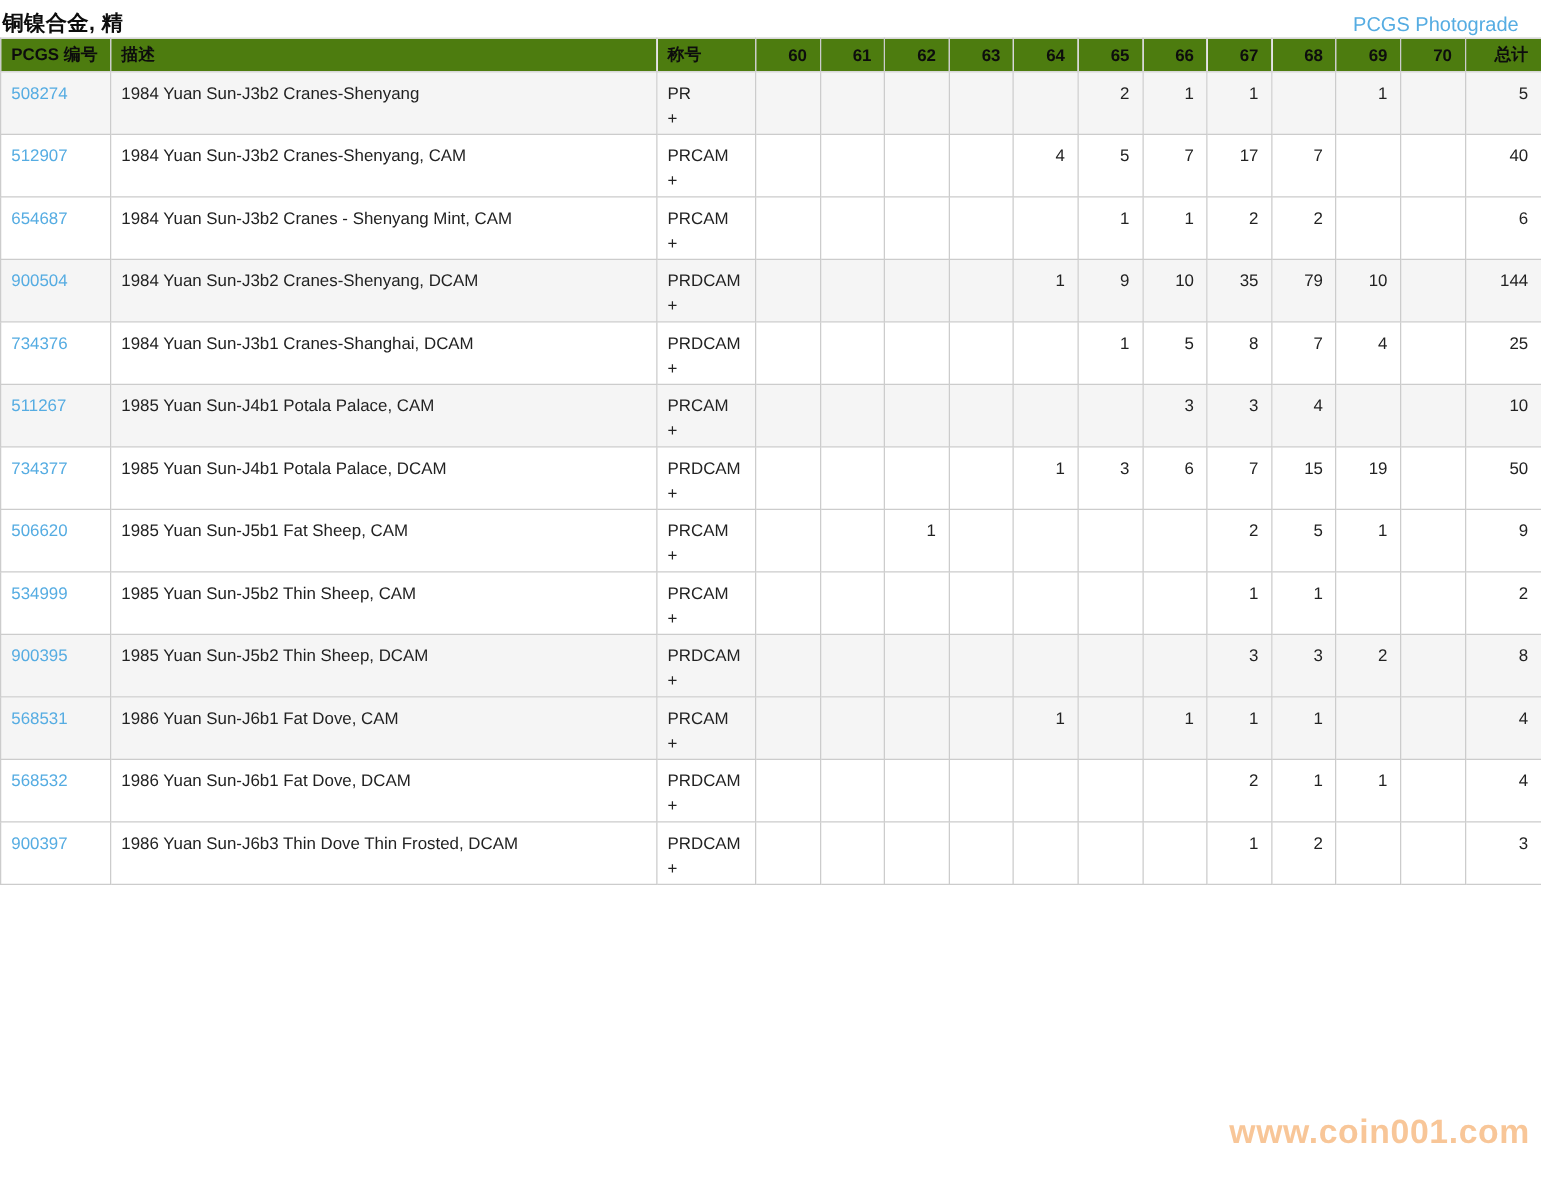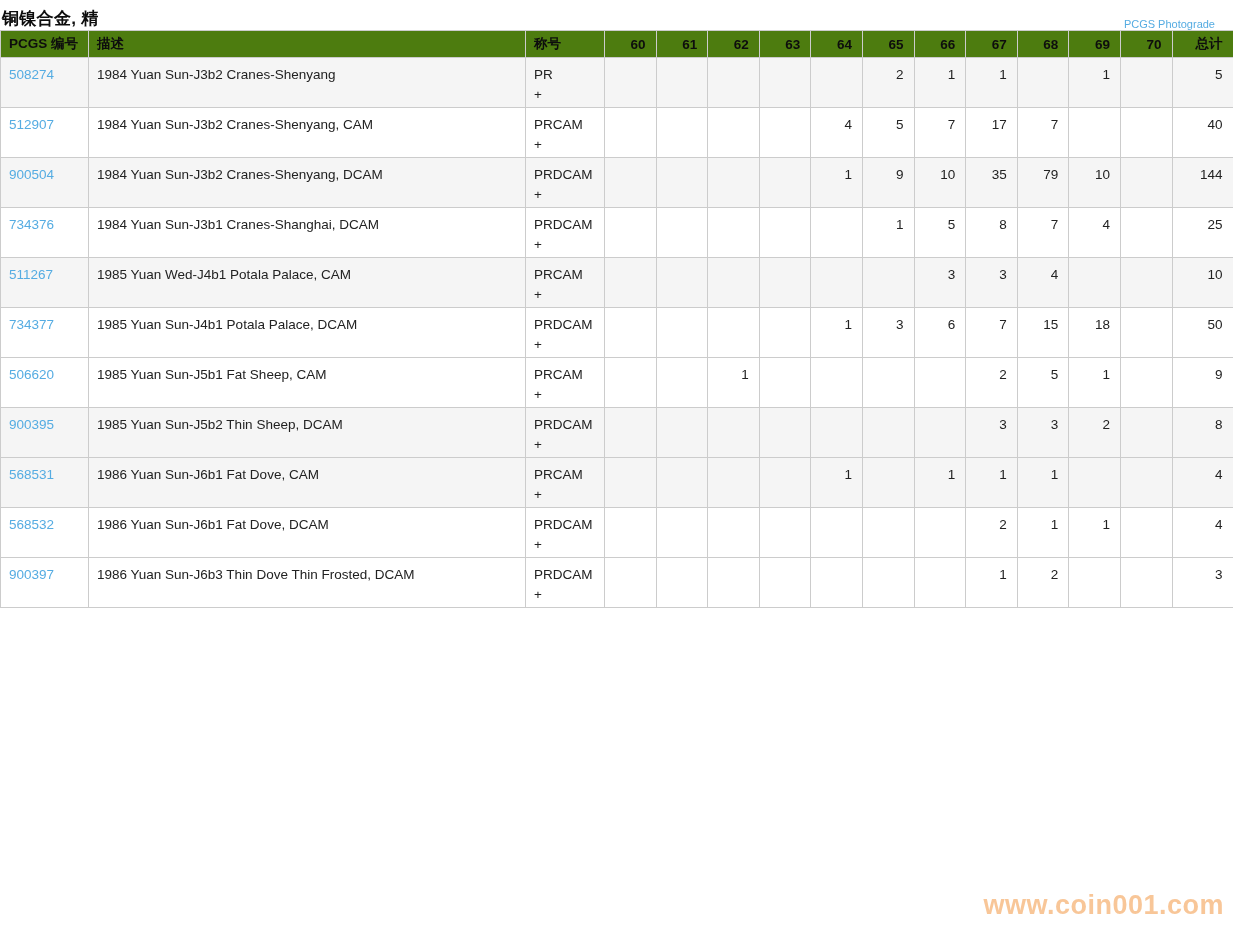--- a/index.html
+++ b/index.html
@@ -13,21 +13,21 @@
   .topbar {
     height: 30px;
     display: flex; justify-content: space-between; align-items: flex-end;
     padding: 3px 18px 0 2px;
   }
   .page-title {
     margin: 0; font-size: 17px; font-weight: bold; color: #0d0d0d;
     letter-spacing: 0.3px;
   }
   .photograde-link {
-    font-size: 11px; text-decoration: none; color: #55ace2; margin-top: 2px;
+    font-size: 16px; text-decoration: none; color: #55ace2; margin-top: 2px;
   }
   table.pop-table {
     border-collapse: collapse; table-layout: fixed; width: 1233px;
   }
   .pop-table th, .pop-table td {
     border: 1px solid #cccccc;
     font-size: 13.5px;
     overflow: hidden; white-space: nowrap;
   }
   .pop-table thead th {
@@ -129,20 +129,40 @@
         <td class="num"></td>
         <td class="num">4</td>
         <td class="num">5</td>
         <td class="num">7</td>
         <td class="num">17</td>
         <td class="num">7</td>
         <td class="num"></td>
         <td class="num"></td>
         <td class="num">40</td>
       </tr>
+      <tr>
+        <td class="col-id"><a href="#">654687</a></td>
+        <td>1984 Yuan Sun-J3b2 Cranes - Shenyang Mint, CAM</td>
+        <td class="col-desig">
+          <div>PRCAM</div>
+          <div class="plus">+</div>
+        </td>
+        <td class="num"></td>
+        <td class="num"></td>
+        <td class="num"></td>
+        <td class="num"></td>
+        <td class="num"></td>
+        <td class="num">1</td>
+        <td class="num">1</td>
+        <td class="num">2</td>
+        <td class="num">2</td>
+        <td class="num"></td>
+        <td class="num"></td>
+        <td class="num">6</td>
+      </tr>
       <tr class="stripe">
         <td class="col-id"><a href="#">900504</a></td>
         <td>1984 Yuan Sun-J3b2 Cranes-Shenyang, DCAM</td>
         <td class="col-desig">
           <div>PRDCAM</div>
           <div class="plus">+</div>
         </td>
         <td class="num"></td>
         <td class="num"></td>
         <td class="num"></td>
@@ -171,21 +191,21 @@
         <td class="num">1</td>
         <td class="num">5</td>
         <td class="num">8</td>
         <td class="num">7</td>
         <td class="num">4</td>
         <td class="num"></td>
         <td class="num">25</td>
       </tr>
       <tr class="stripe">
         <td class="col-id"><a href="#">511267</a></td>
-        <td>1985 Yuan Wed-J4b1 Potala Palace, CAM</td>
+        <td>1985 Yuan Sun-J4b1 Potala Palace, CAM</td>
         <td class="col-desig">
           <div>PRCAM</div>
           <div class="plus">+</div>
         </td>
         <td class="num"></td>
         <td class="num"></td>
         <td class="num"></td>
         <td class="num"></td>
         <td class="num"></td>
         <td class="num"></td>
@@ -205,21 +225,21 @@
         </td>
         <td class="num"></td>
         <td class="num"></td>
         <td class="num"></td>
         <td class="num"></td>
         <td class="num">1</td>
         <td class="num">3</td>
         <td class="num">6</td>
         <td class="num">7</td>
         <td class="num">15</td>
-        <td class="num">18</td>
+        <td class="num">19</td>
         <td class="num"></td>
         <td class="num">50</td>
       </tr>
       <tr>
         <td class="col-id"><a href="#">506620</a></td>
         <td>1985 Yuan Sun-J5b1 Fat Sheep, CAM</td>
         <td class="col-desig">
           <div>PRCAM</div>
           <div class="plus">+</div>
         </td>
@@ -228,20 +248,40 @@
         <td class="num">1</td>
         <td class="num"></td>
         <td class="num"></td>
         <td class="num"></td>
         <td class="num"></td>
         <td class="num">2</td>
         <td class="num">5</td>
         <td class="num">1</td>
         <td class="num"></td>
         <td class="num">9</td>
+      </tr>
+      <tr>
+        <td class="col-id"><a href="#">534999</a></td>
+        <td>1985 Yuan Sun-J5b2 Thin Sheep, CAM</td>
+        <td class="col-desig">
+          <div>PRCAM</div>
+          <div class="plus">+</div>
+        </td>
+        <td class="num"></td>
+        <td class="num"></td>
+        <td class="num"></td>
+        <td class="num"></td>
+        <td class="num"></td>
+        <td class="num"></td>
+        <td class="num"></td>
+        <td class="num">1</td>
+        <td class="num">1</td>
+        <td class="num"></td>
+        <td class="num"></td>
+        <td class="num">2</td>
       </tr>
       <tr class="stripe">
         <td class="col-id"><a href="#">900395</a></td>
         <td>1985 Yuan Sun-J5b2 Thin Sheep, DCAM</td>
         <td class="col-desig">
           <div>PRDCAM</div>
           <div class="plus">+</div>
         </td>
         <td class="num"></td>
         <td class="num"></td>

